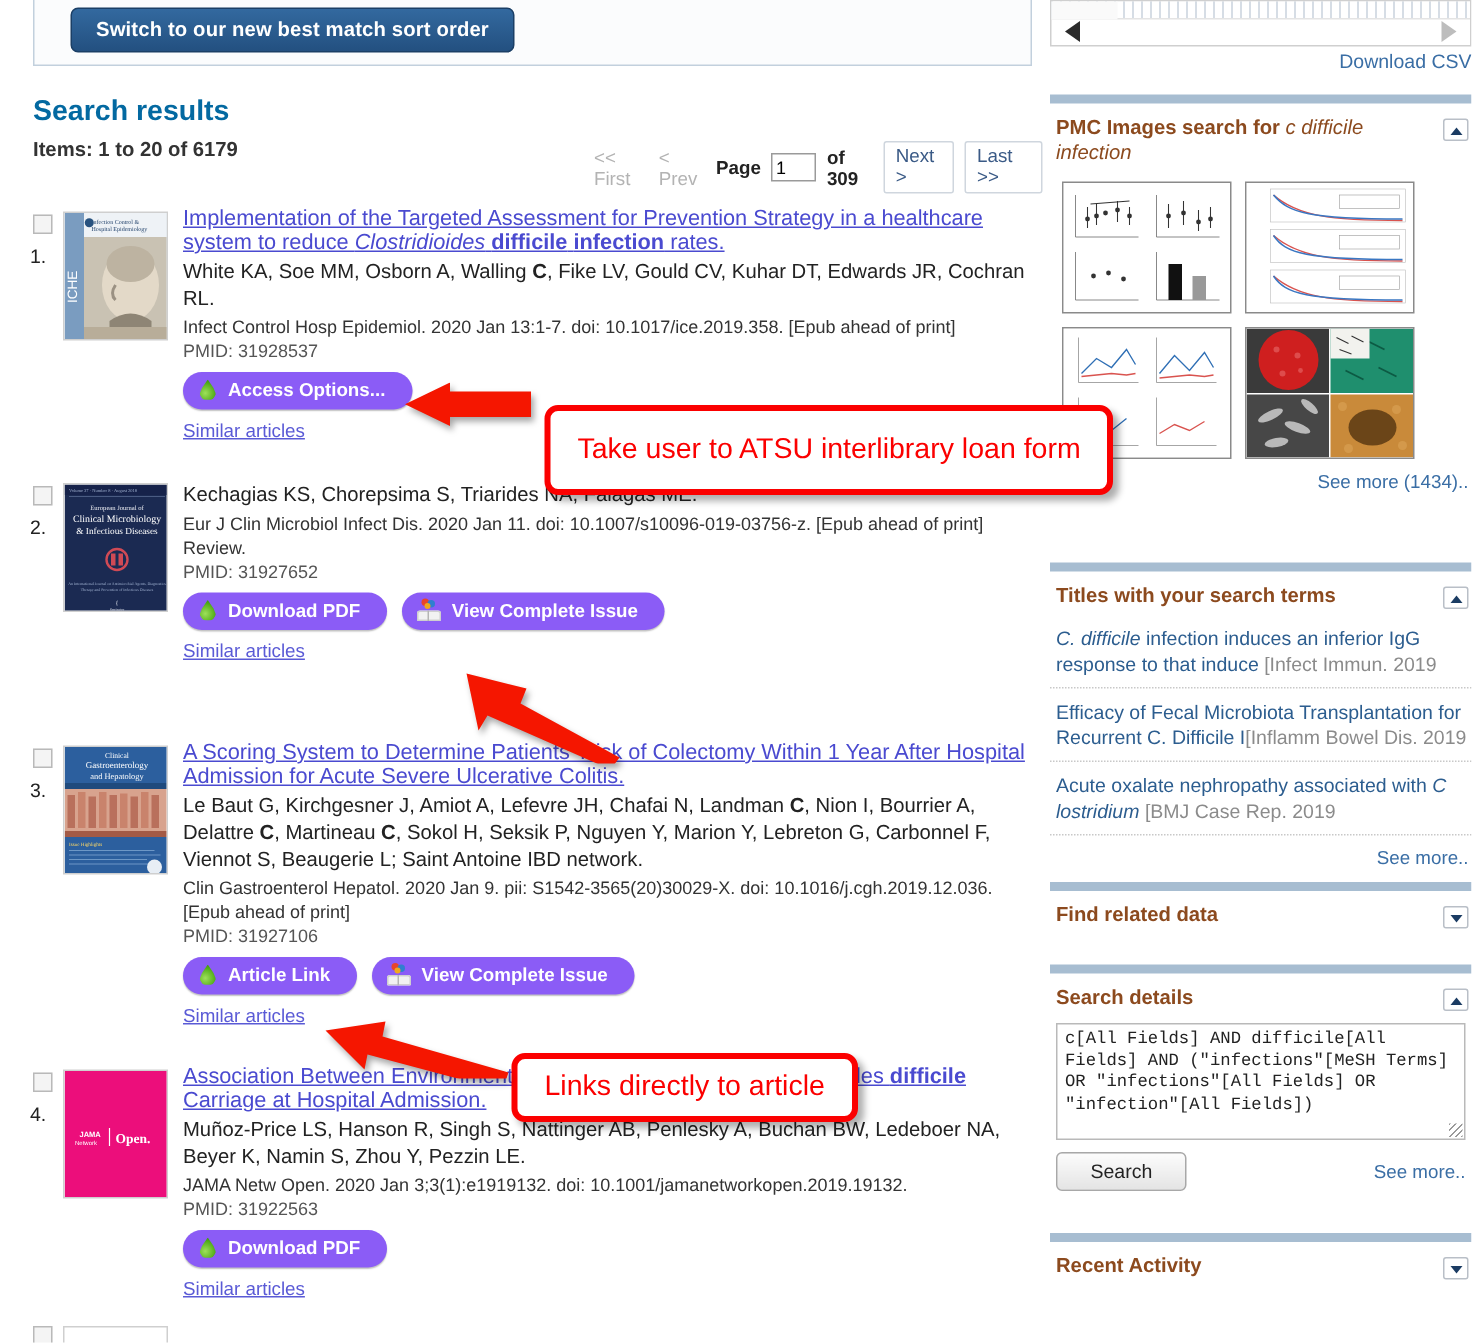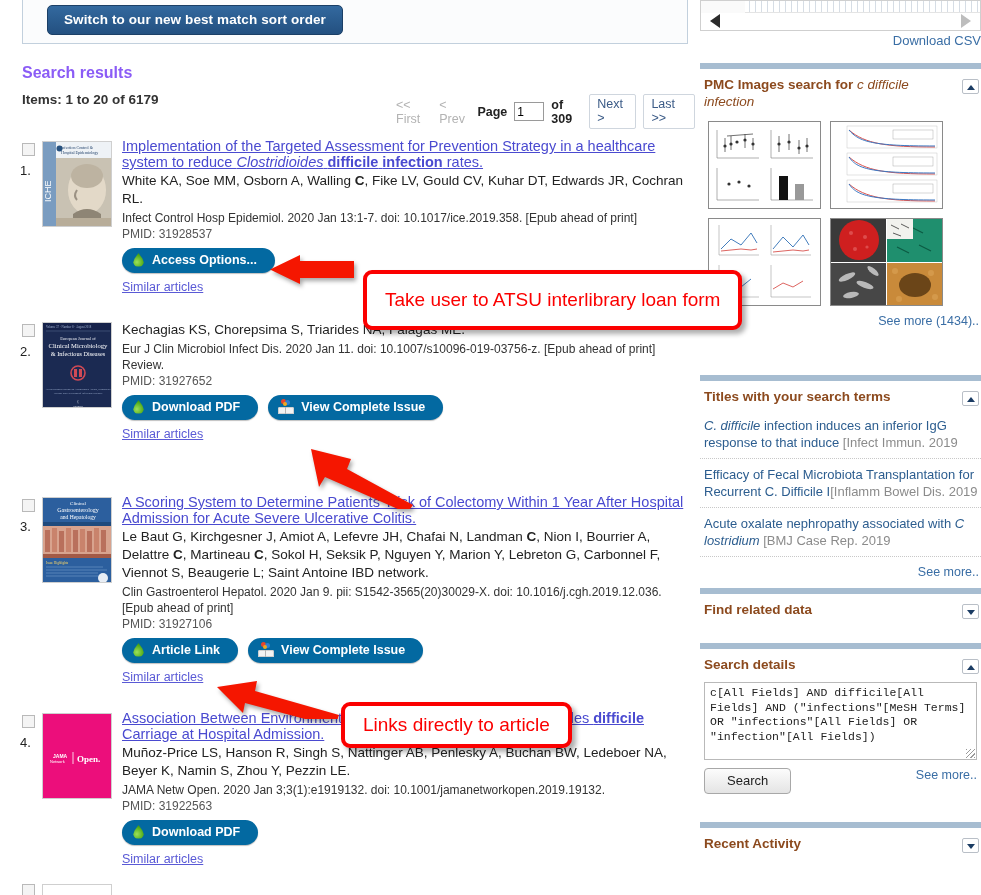--- a/index.html
+++ b/index.html
@@ -34,21 +34,21 @@
     border: 1px solid #1b3f66;
     border-radius: 5px;
     color: #fff; font-size: 13.5px; font-weight: bold;
     letter-spacing: .1px;
     white-space: nowrap;
     cursor: pointer;
   }
 
   .srhead {
     position: absolute; left: 22px; top: 64px;
-    color: #8b5cf6; font-size: 16px; font-weight: bold;
+    color: #0369a1; font-size: 19px; font-weight: bold;
   }
   .itemcount {
     position: absolute; left: 22px; top: 92px;
     color: #333; font-size: 13.5px; font-weight: bold;
   }
 
   
   .pager {
     position: absolute; left: 396px; top: 94px;
     display: flex; align-items: center; gap: 7px;
@@ -91,21 +91,21 @@
   .rtitle i { font-style: italic; }
   .rtitle b { font-weight: bold; }
   .rauth { color: #222; font-size: 13.5px; line-height: 18px; margin-top: 2px; }
   .rauth b { font-weight: bold; }
   .rcite { color: #333; font-size: 12px; line-height: 16px; margin-top: 2px; }
   .rpmid { color: #555; font-size: 12px; line-height: 16px; }
   .rbtns { margin-top: 6px; display: flex; gap: 10px; }
 
   .lbtn {
     display: inline-flex; align-items: center; gap: 7px;
-    background: #0369a1; border-radius: 14px;
+    background: #8b5cf6; border-radius: 14px;
     padding: 4px 18px 5px 10px;
     color: #fff; font-size: 12.5px; font-weight: bold;
     cursor: pointer; white-space: nowrap;
     box-shadow: 0 1px 1px rgba(0,0,0,.25);
   }
   .simlink {
     display: inline-block; margin-top: 7px;
     color: #5a5ad6; font-size: 12.5px; text-decoration: underline; cursor: pointer;
   }
 
@@ -218,21 +218,21 @@
     border: 1px solid #b9b9b9; background: #fff;
     height: 78px; padding: 3px 5px;
     font-family: "Liberation Mono", monospace;
     font-size: 11.5px; line-height: 14.5px; color: #222;
     overflow: hidden; position: relative; white-space: pre-wrap;
   }
   .sdbox .grip {
     position: absolute; right: 1px; bottom: 1px; width: 9px; height: 9px;
     background: repeating-linear-gradient(135deg,#9a9a9a 0 1px,transparent 1px 3px);
   }
-  .sdrow { display: flex; align-items: flex-start; justify-content: space-between; padding: 8px 4px 0 4px; }
+  .sdrow { display: flex; align-items: center; justify-content: space-between; padding: 8px 4px 0 4px; }
   .searchbtn {
     background: linear-gradient(to bottom,#fcfcfc,#e4e4e4);
     border: 1px solid #a8a8a8; border-radius: 4px;
     padding: 4px 22px 5px; font-size: 13px; color: #222; cursor: pointer;
   }
 
   
   .partial-chk {
     position: absolute; left: 22px; top: 884px;
     width: 13px; height: 13px; border: 1px solid #b9b9b9; background: #f4f4f4;

